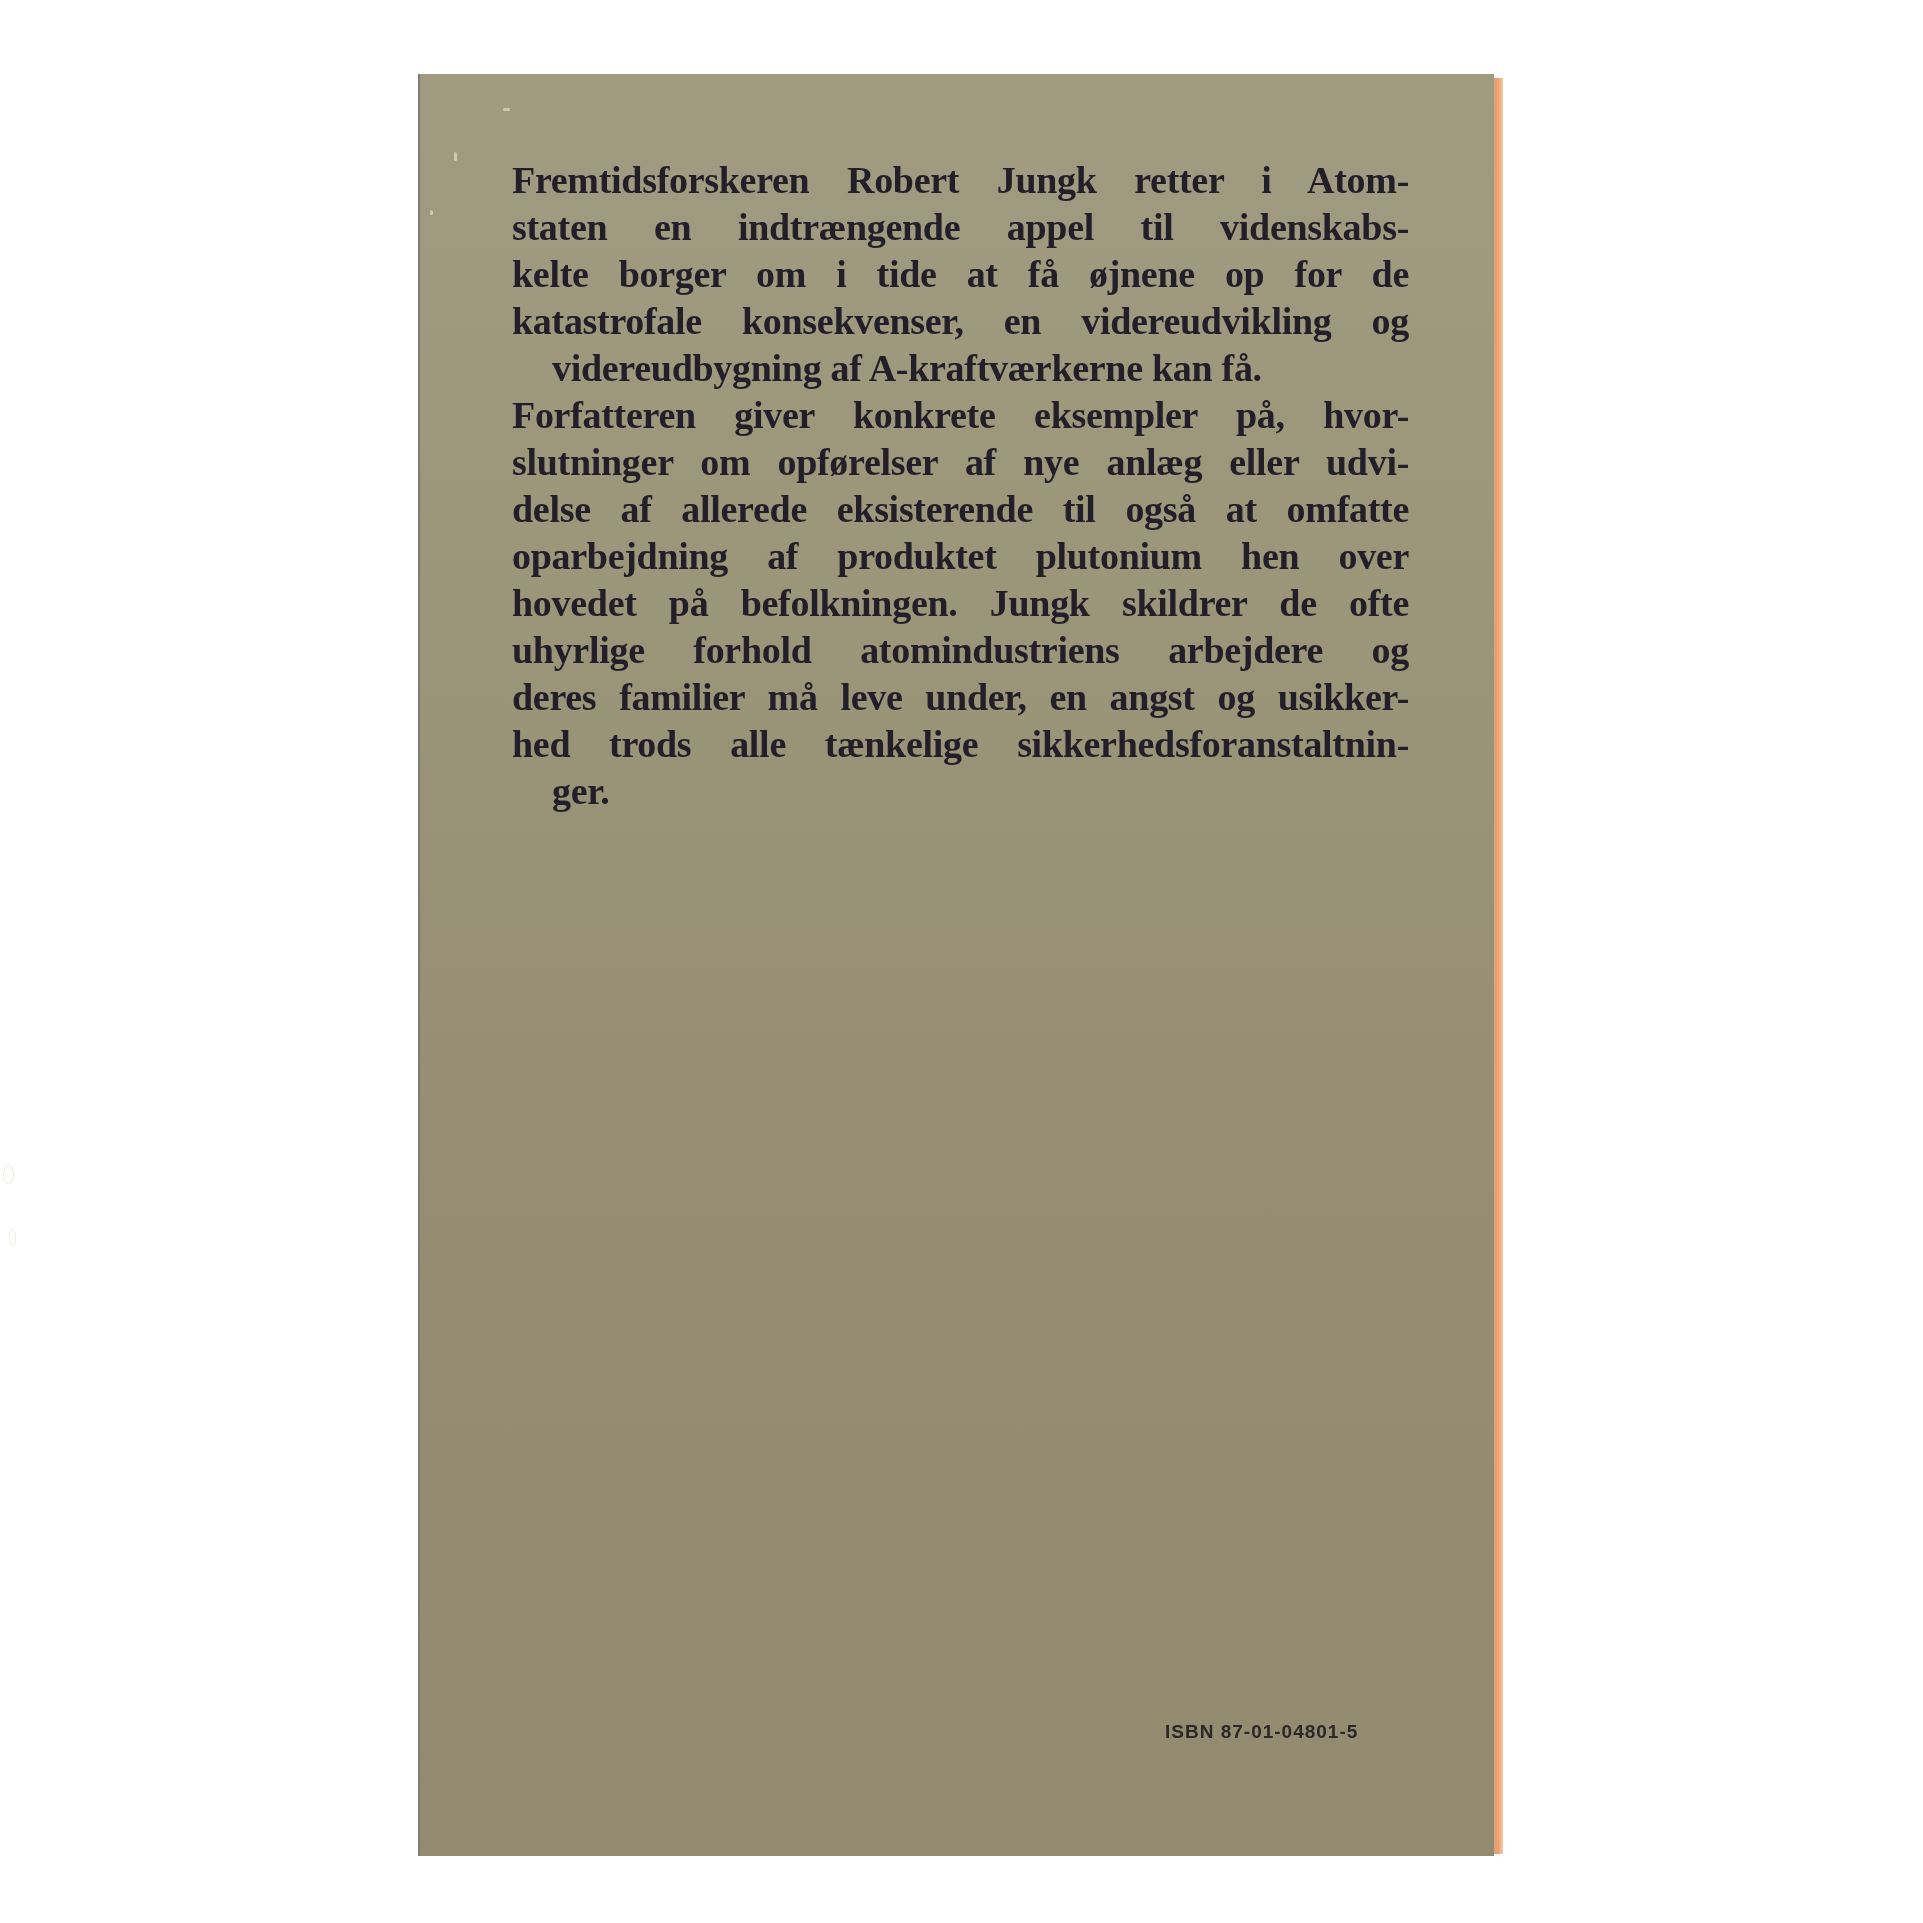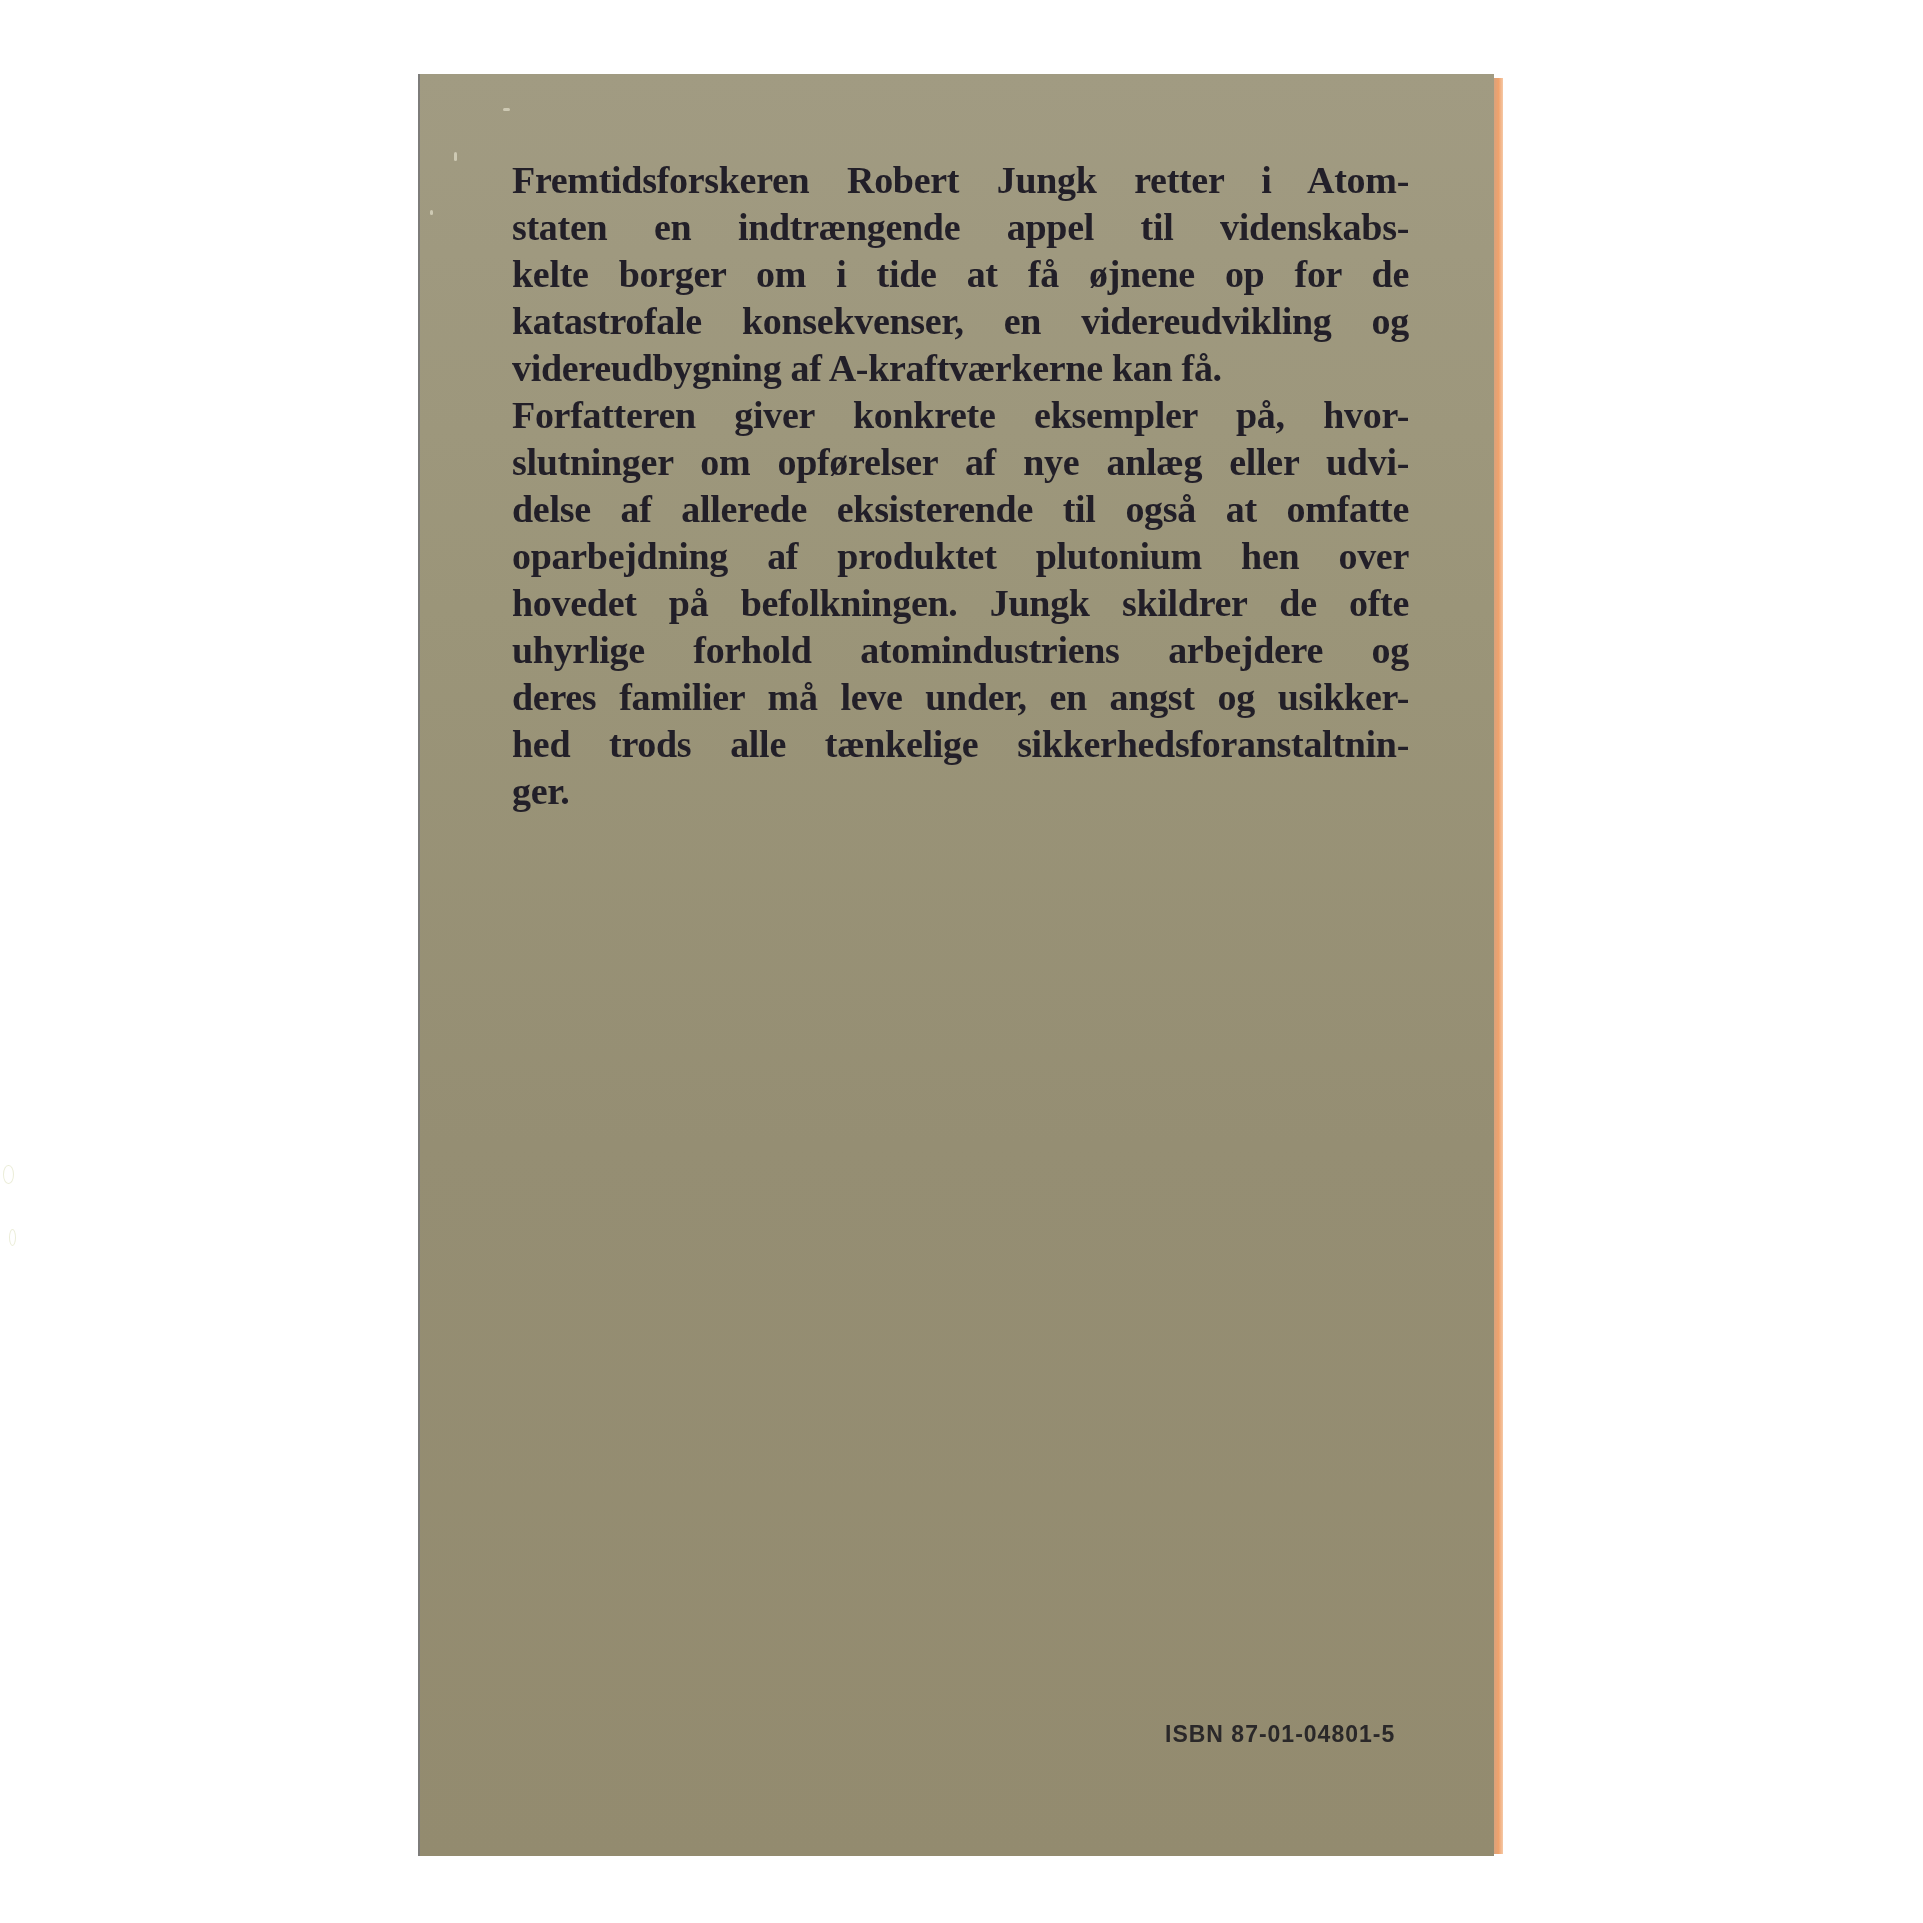--- a/index.html
+++ b/index.html
@@ -37,27 +37,27 @@
     letter-spacing: -0.3px;
   }
   .line {
     display: block;
     height: 47px;
     white-space: nowrap;
     text-align: justify;
     text-align-last: justify;
     overflow: visible;
   }
-  .line.last { text-align-last: left; }
+  .line.last { text-align-last: left; margin-left: 40px; }
   .isbn {
     position: absolute;
     left: 745px; top: 1647px;
     font-family: "Liberation Sans", "DejaVu Sans", sans-serif;
     font-weight: bold;
-    font-size: 23px;
+    font-size: 19px;
     letter-spacing: 1px;
     color: #2a2829;
     white-space: nowrap;
   }
   .speck {
     position: absolute;
     background: #d8d4bf;
     border-radius: 1.7px;
     opacity: 0.8;
   }

